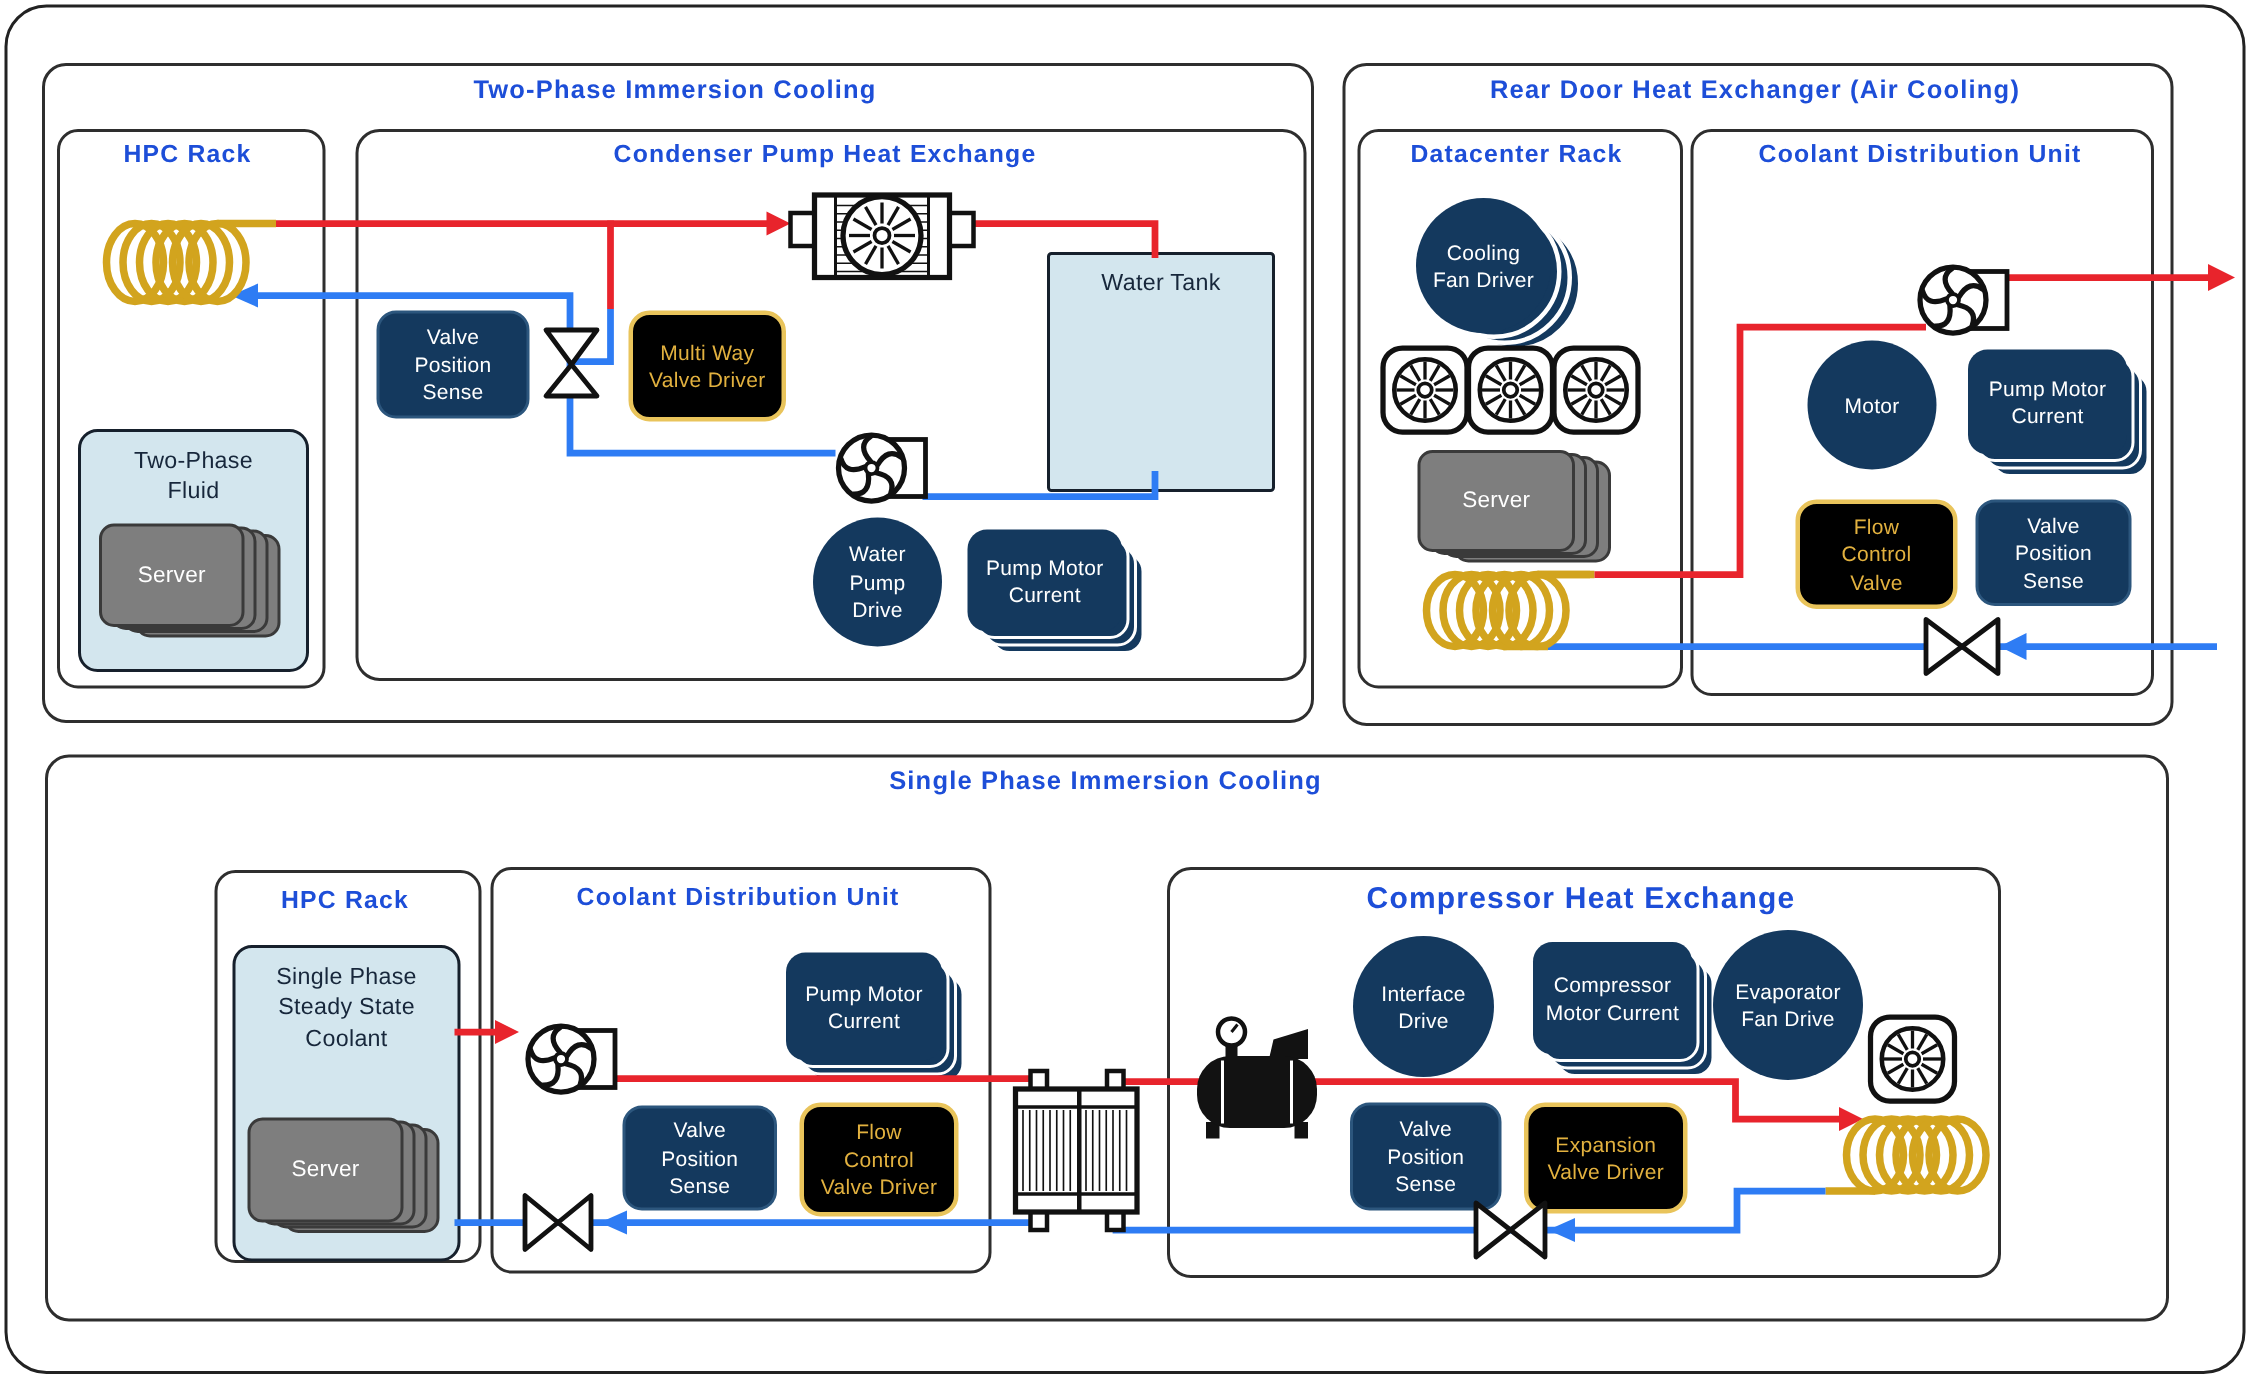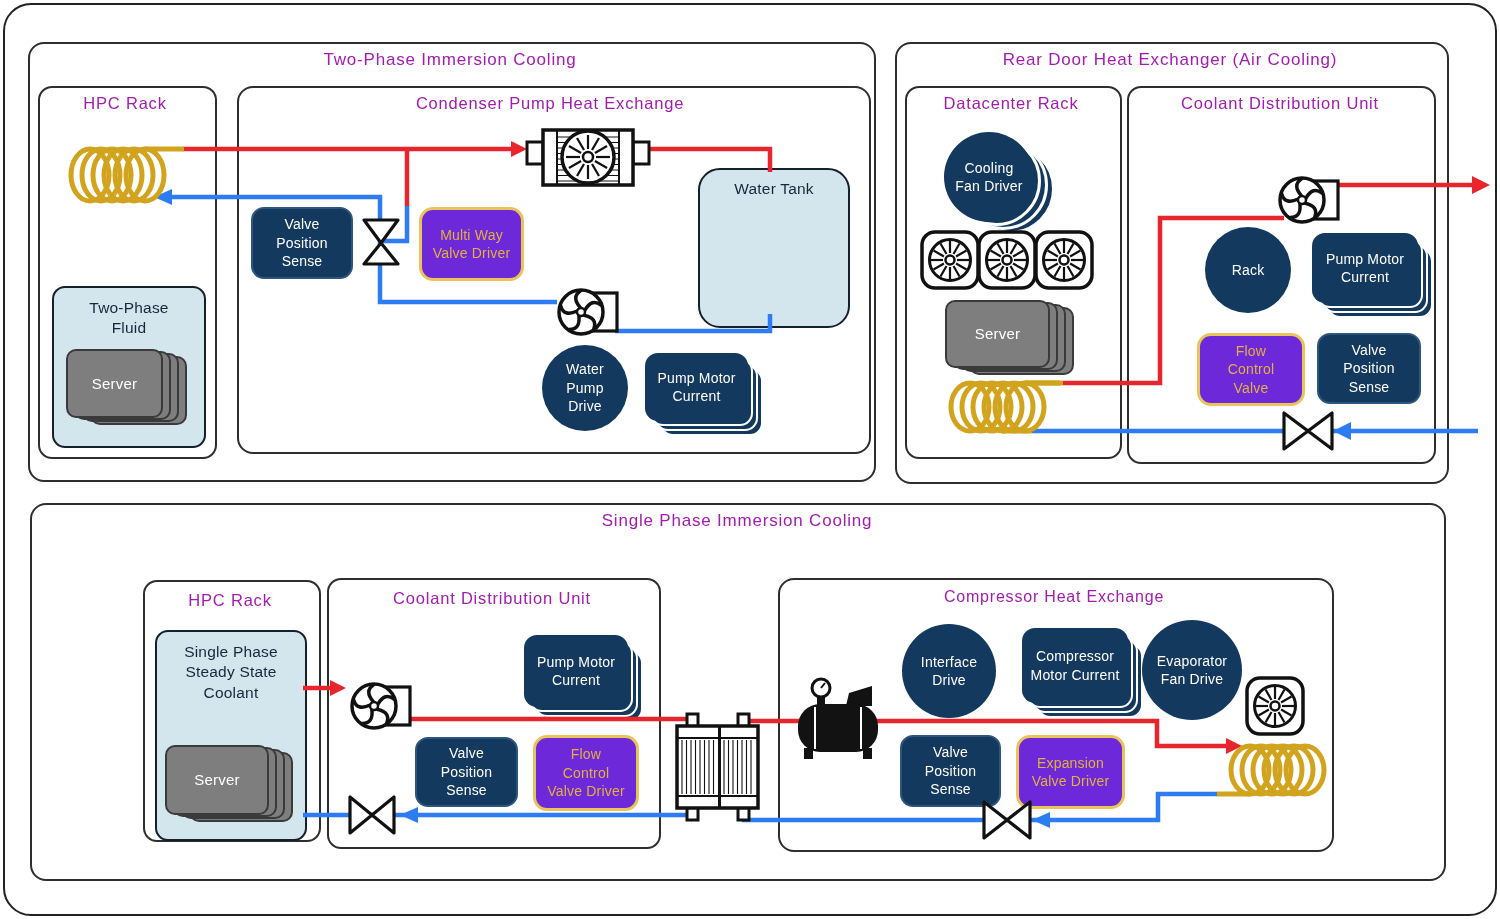--- a/index.html
+++ b/index.html
@@ -1,25 +1,25 @@
 <!DOCTYPE html>
 <html><head>
 <meta charset="utf-8">
 <style>
   html,body{margin:0;padding:0;background:#fff;}
   #stage{position:relative;width:1500px;height:919px;background:#fff;overflow:hidden;
          font-family:"Liberation Sans",sans-serif;color:#1d1d1d;}
   #frame{position:absolute;left:3px;top:3px;right:3px;bottom:3px;border:2.5px solid #222;border-radius:28px;}
   .sec{position:absolute;border:2px solid #2e2e2e;border-radius:16px;background:transparent;}
   .ttl{position:absolute;transform:translateX(-50%);white-space:nowrap;font-size:17px;
-       letter-spacing:.8px;color:#a21caf;font-weight:400;}
+       letter-spacing:.8px;color:#1d4ed8;font-weight:700;}
   .lbl{font-size:14px;line-height:1.32;letter-spacing:.2px;font-weight:500;text-align:center;}
   .navybox{position:absolute;background:#14395E;border:2px solid #2C567D;border-radius:13px;
            display:flex;align-items:center;justify-content:center;color:#fff;}
-  .goldbox{position:absolute;background:#6d28d9;border:3px solid #E9C45B;border-radius:14px;
+  .goldbox{position:absolute;background:#000000;border:3px solid #E9C45B;border-radius:14px;
            display:flex;align-items:center;justify-content:center;color:#E2B13F;}
   .circle{position:absolute;background:#14395E;border-radius:50%;
           display:flex;align-items:center;justify-content:center;color:#fff;}
   .light{position:absolute;background:#D3E6EE;border:2px solid #16202C;border-radius:13px;
          display:flex;justify-content:center;color:#17273B;}
   .light .lbl{font-size:15.5px;font-weight:500;}
   .stack{position:absolute;}
   .stack .ly{position:absolute;inset:0;background:#14395E;border:2px solid #fff;border-radius:13px;}
   .stack .face{position:absolute;inset:0;background:#14395E;border-radius:13px;
                display:flex;align-items:center;justify-content:center;color:#fff;}
@@ -62,26 +62,26 @@
 
   <div class="ttl" style="left:450px;top:50px">Two-Phase Immersion Cooling</div>
   <div class="ttl" style="left:125px;top:94px;font-size:16.5px">HPC Rack</div>
   <div class="ttl" style="left:550px;top:94px;font-size:16.5px">Condenser Pump Heat Exchange</div>
   <div class="ttl" style="left:1170px;top:50px">Rear Door Heat Exchanger (Air Cooling)</div>
   <div class="ttl" style="left:1011px;top:94px;font-size:16.5px">Datacenter Rack</div>
   <div class="ttl" style="left:1280px;top:94px;font-size:16.5px">Coolant Distribution Unit</div>
   <div class="ttl" style="left:737px;top:511px">Single Phase Immersion Cooling</div>
   <div class="ttl" style="left:230px;top:591px;font-size:16.5px">HPC Rack</div>
   <div class="ttl" style="left:492px;top:589px;font-size:16.5px">Coolant Distribution Unit</div>
-  <div class="ttl" style="left:1054px;top:588px;font-size:16px">Compressor Heat Exchange</div>
+  <div class="ttl" style="left:1054px;top:588px;font-size:20px">Compressor Heat Exchange</div>
 
   <div class="light" style="left:52px;top:286px;width:150px;height:148px;padding-top:10px">
     <span class="lbl" style="width:104px">Two-Phase Fluid</span>
   </div>
-  <div class="light" style="left:698px;top:168px;width:148px;height:147px;padding-top:9px;border-radius:22px">
+  <div class="light" style="left:698px;top:168px;width:148px;height:147px;padding-top:9px;border-radius:3px">
     <span class="lbl">Water Tank</span>
   </div>
   <div class="light" style="left:155px;top:630px;width:148px;height:197px;padding-top:10px">
     <span class="lbl" style="width:122px">Single Phase Steady State Coolant</span>
   </div>
 
   <div class="stack srv" style="left:66px;top:349px;width:97px;height:69px">
     <i class="ly" style="transform:translate(24px,7px)"></i>
       <i class="ly" style="transform:translate(16px,4px)"></i>
       <i class="ly" style="transform:translate(8px,2px)"></i>
@@ -126,21 +126,21 @@
 
   <div class="stack cstack" style="left:944px;top:132px;width:90px;height:90px">
     <i class="ly" style="transform:translate(21px,12px)"></i>
       <i class="ly" style="transform:translate(14px,8px)"></i>
       <i class="ly" style="transform:translate(7px,4px)"></i>
     <span class="face">
         <span class="lbl" style="width:70px">Cooling Fan Driver</span>
       </span>
   </div>
   <div class="circle" style="left:1205px;top:227px;width:86px;height:86px">
-    <span class="lbl">Rack</span>
+    <span class="lbl">Motor</span>
   </div>
   <div class="stack" style="left:1312px;top:233px;width:106px;height:70px">
     <i class="ly" style="transform:translate(15px,15px)"></i>
       <i class="ly" style="transform:translate(10px,10px)"></i>
       <i class="ly" style="transform:translate(5px,5px)"></i>
     <span class="face">
         <span class="lbl" style="width:92px">Pump Motor Current</span>
       </span>
   </div>
   <div class="goldbox" style="left:1197px;top:333px;width:102px;height:67px">

